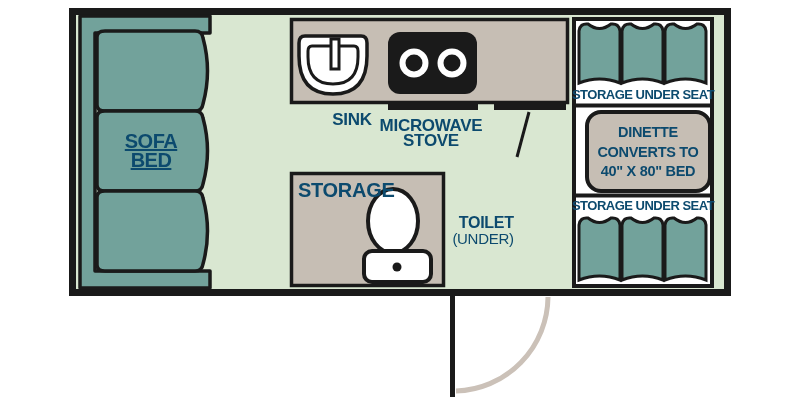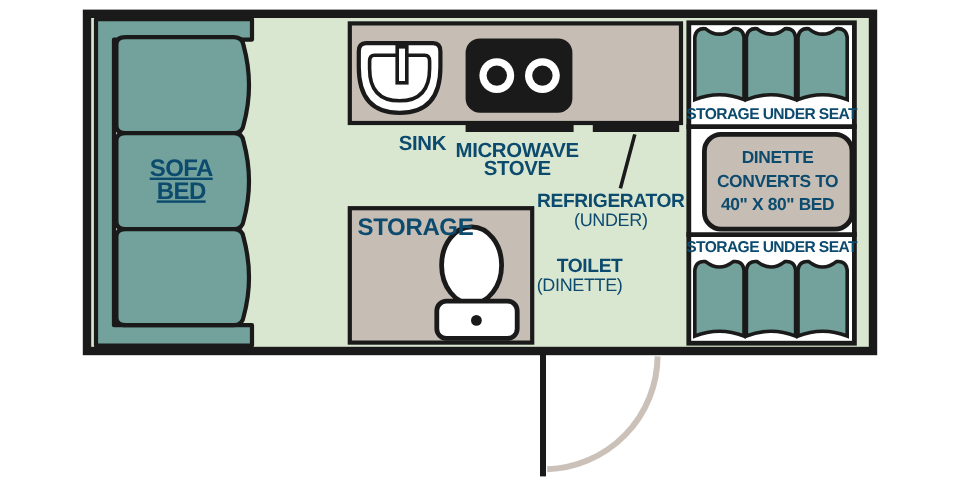--- a/index.html
+++ b/index.html
@@ -112,30 +112,26 @@
     <div>BED</div>
   </div>
 
   <div class="label lbl-sink" style="left:352px;top:120px;">SINK</div>
 
   <div class="label lbl-stove" style="left:431px;top:133px;">
     <div>MICROWAVE</div>
     <div>STOVE</div>
   </div>
 
-  <div class="label" style="left:509px;top:176px;">
-    <div class="lbl-fridge1">REFRIGERATOR</div>
-    <div class="lbl-fridge2">(UNDER)</div>
-  </div>
 
   <div class="label lbl-storage" style="left:298px;top:180px;transform:none;">STORAGE</div>
 
   <div class="label" style="left:483px;top:230px;text-align:right;">
     <div class="lbl-toilet1">TOILET</div>
-    <div class="lbl-toilet2">(DINETTE)</div>
+    <div class="lbl-toilet2">(UNDER)</div>
   </div>
 
   <div class="label lbl-sus" style="left:643px;top:95px;">STORAGE UNDER SEAT</div>
 
   <div class="label lbl-dinette" style="left:648px;top:152px;">
     <div>DINETTE</div>
     <div>CONVERTS TO</div>
     <div>40" X 80" BED</div>
   </div>
 

